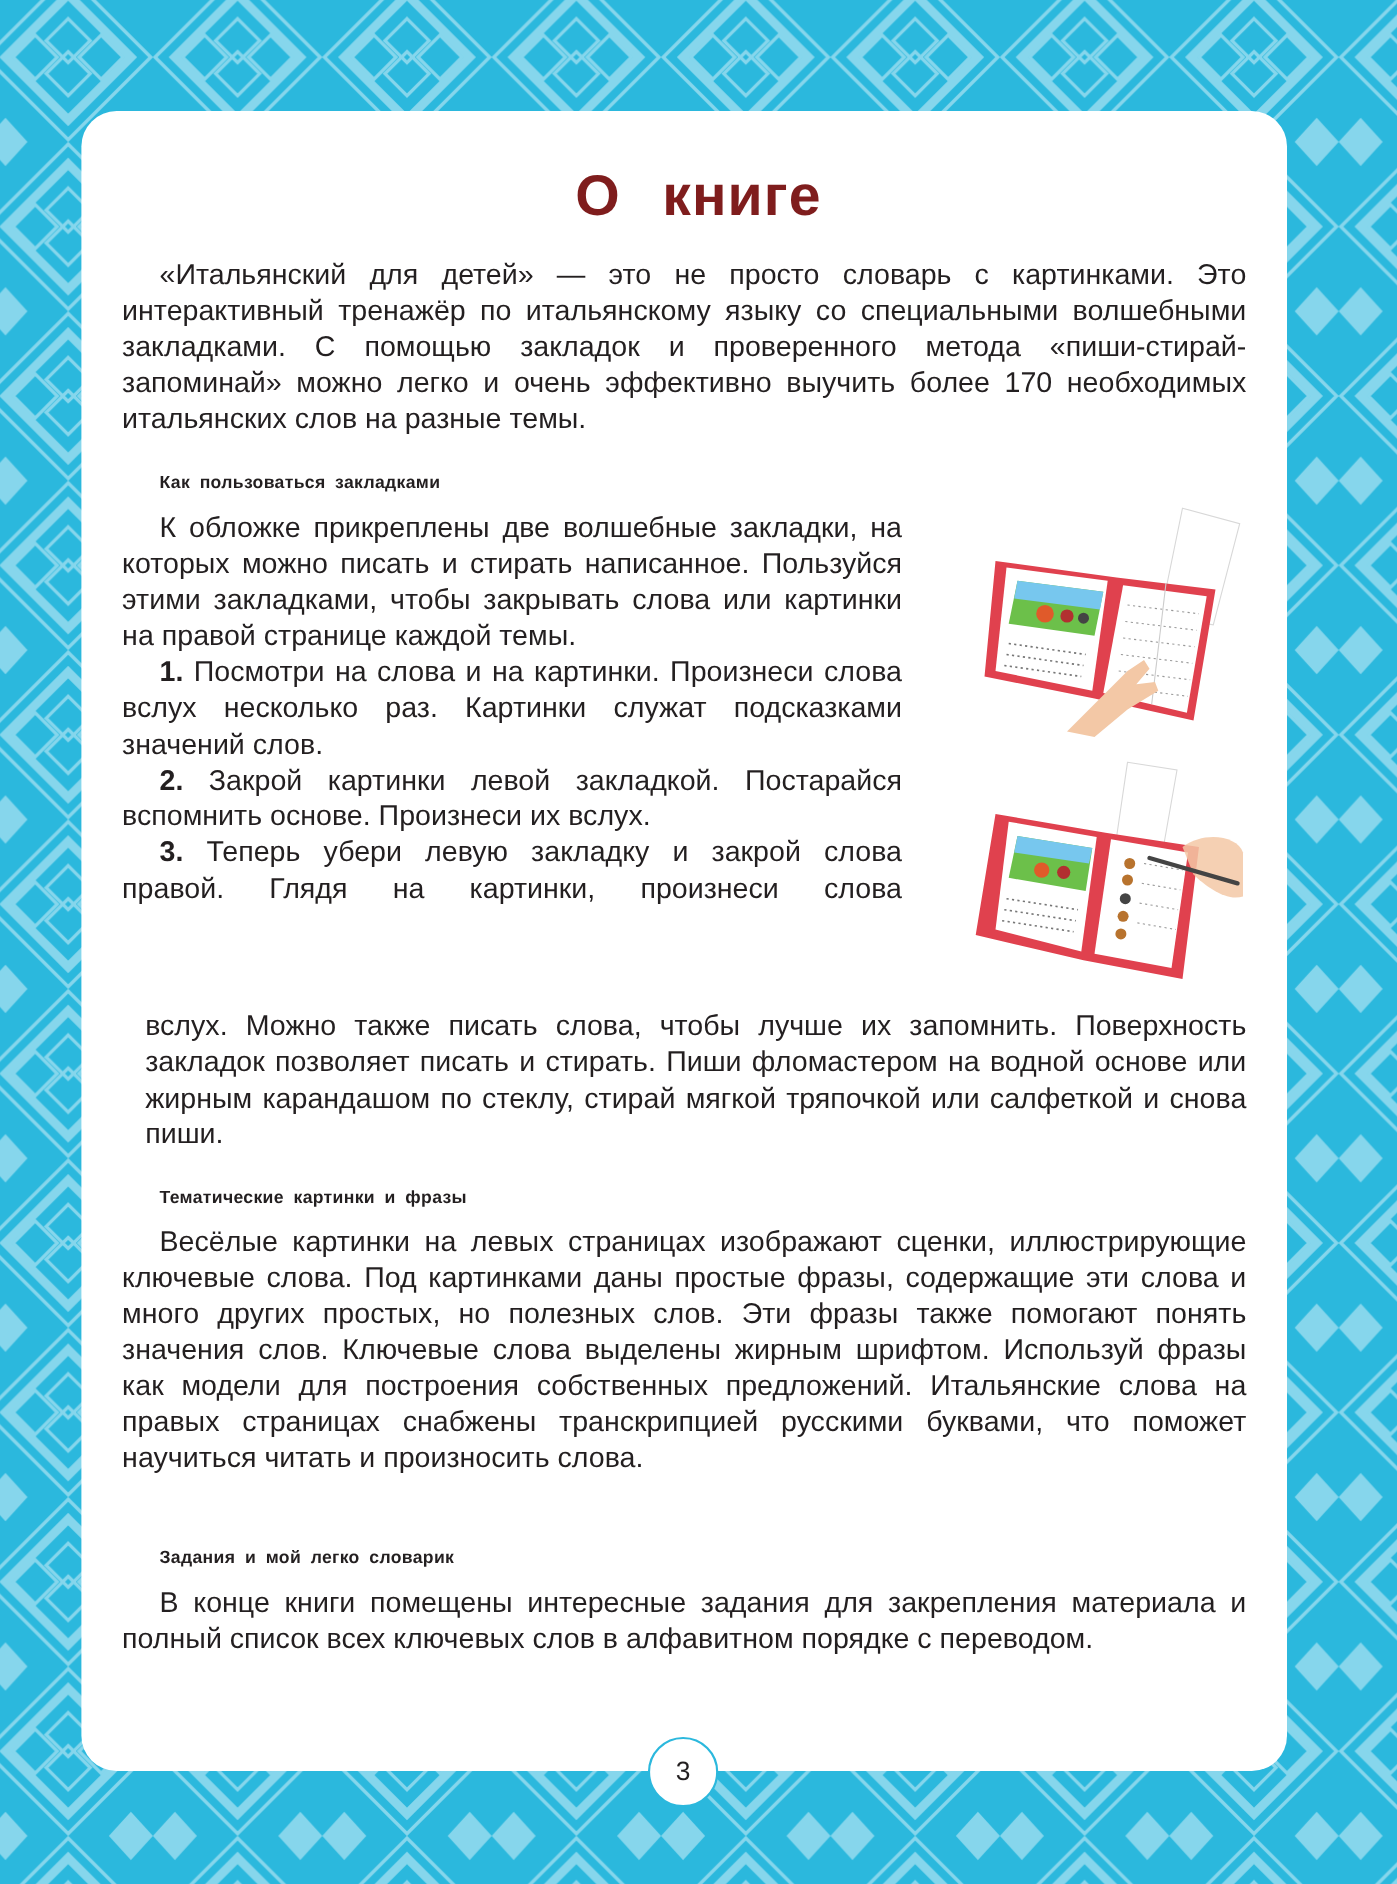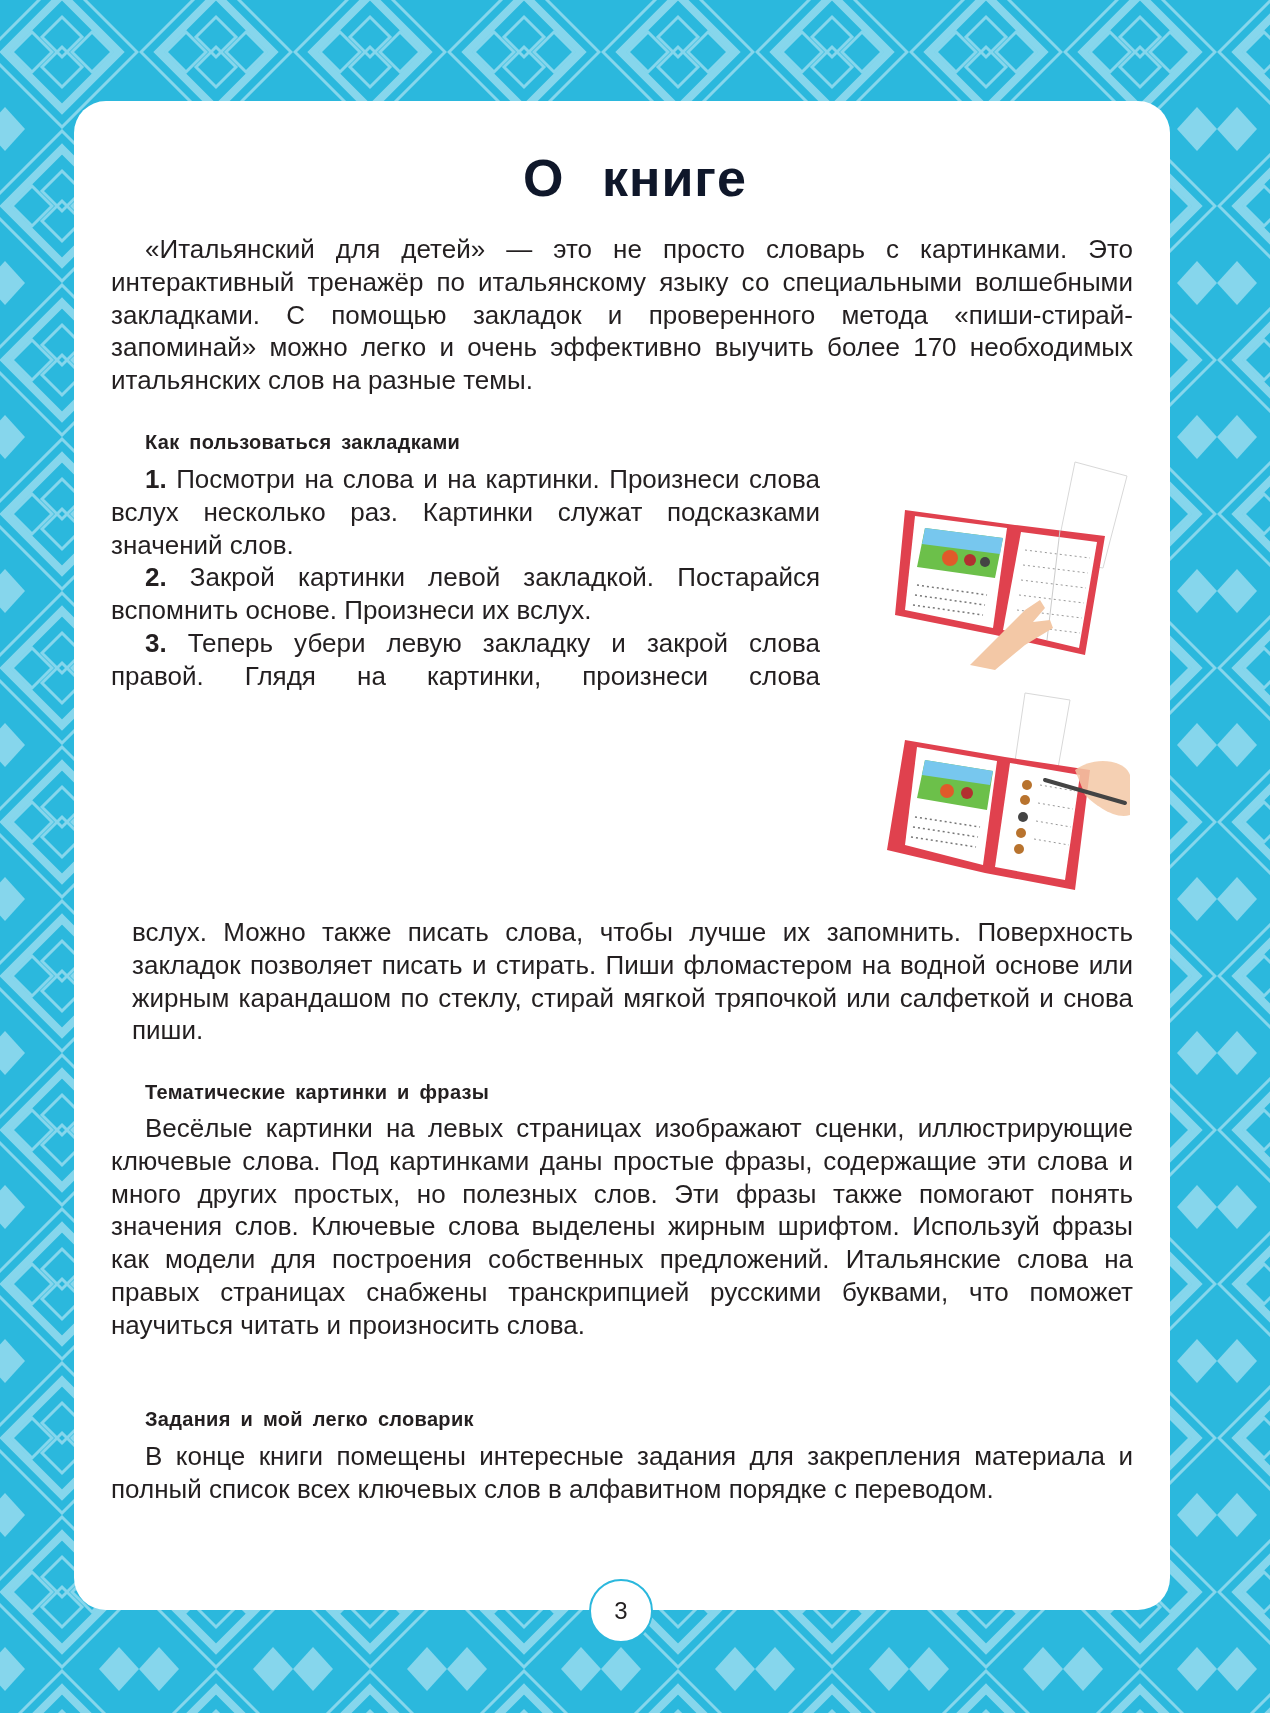--- a/index.html
+++ b/index.html
@@ -8,30 +8,30 @@
     background-color: #2bb8dd;
     font-family: "Liberation Sans", sans-serif;
   }
   .pattern { position: absolute; inset: 0; }
   .panel {
     position: absolute; left: 74px; top: 101px; width: 1096px; height: 1509px;
     background: #ffffff; border-radius: 32px;
   }
   .title {
     position: absolute; left: 0; right: 0; top: 148px; text-align: center;
-    font-size: 52px; font-weight: bold; color: #0f172a; letter-spacing: 1px;
+    font-size: 52px; font-weight: bold; color: #7f1d1d; letter-spacing: 1px;
     word-spacing: 22px;
   }
   .text {
     position: absolute; left: 111px; color: #231f20;
     font-size: 26px; line-height: 32.8px; text-align: justify;
     hyphens: manual;
   }
   .text p { margin: 0; text-indent: 34px; }
-  .heading { position: absolute; left: 145px; font-size: 20px; font-weight: bold; color: #231f20; letter-spacing: 0.3px; word-spacing: 4px; }
+  .heading { position: absolute; left: 145px; font-size: 16px; font-weight: bold; color: #231f20; letter-spacing: 0.3px; word-spacing: 4px; }
   .full { width: 1022px; }
   .narrow { width: 709px; }
   .justify-last { text-align-last: justify; }
   b { font-weight: normal; }
   .num { font-weight: bold; }
   .illus { position: absolute; }
   .page-num {
     position: absolute; left: 589px; top: 1579px; width: 60px; height: 60px;
     border-radius: 50%; background: #fff; border: 2px solid #2bb8dd;
     display: flex; align-items: center; justify-content: center;
@@ -64,20 +64,21 @@
 <div class="panel"></div>
 
 <h1 class="title" style="margin:0;">О книге</h1>
 
 <div class="text full" style="top:233px;">
   <p><b>«Итальянский для детей»</b><span> — это не просто словарь с картинками. Это интерактивный тренажёр по итальянскому языку со специальными волшебными закладками. С помощью закладок и проверенного мето­да «пиши-стирай-запоминай» можно легко и очень эффективно выучить более 170 необходимых итальянских слов на разные темы.</span></p>
 </div>
 
 <div class="heading" style="top:431px;">Как пользоваться закладками</div>
 <div class="text narrow" style="top:463px;">
+  <p>К обложке прикреплены две волшебные за­кладки, на которых можно писать и стирать на­писанное. Пользуйся этими закладками, чтобы закрывать слова или картинки на правой страни­це каждой темы.</p>
   <p><span class="num">1.</span><span> Посмотри  на слова и на картинки. Про­изнеси слова вслух несколько раз. Картинки слу­жат подсказками значений слов.</span></p>
   <p><span class="num">2.</span><span> Закрой картинки левой закладкой. Поста­райся вспомнить основе. Произнеси их вслух.</span></p>
   <p class="justify-last"><span class="num">3.</span><span> Теперь убери левую закладку и закрой сло­ва правой. Глядя на картинки, произнеси слова</span></p>
 </div>
 <div class="text full" style="top:916px;">
   <p style="text-indent:0;margin-left:21px;">вслух. Можно также писать слова, чтобы лучше их запомнить. Поверх­ность закладок позволяет писать и стирать. Пиши фломастером на во­дной основе или жирным карандашом по стеклу, стирай мягкой тря­почкой или салфеткой и снова пиши.</p>
 </div>
 
 <svg class="illus" style="left:875px; top:450px;" width="255" height="220" viewBox="0 0 255 220">
   <polygon points="200,12 252,26 228,118 180,110" fill="#ffffff" stroke="#d8d8d8" stroke-width="1"></polygon>

